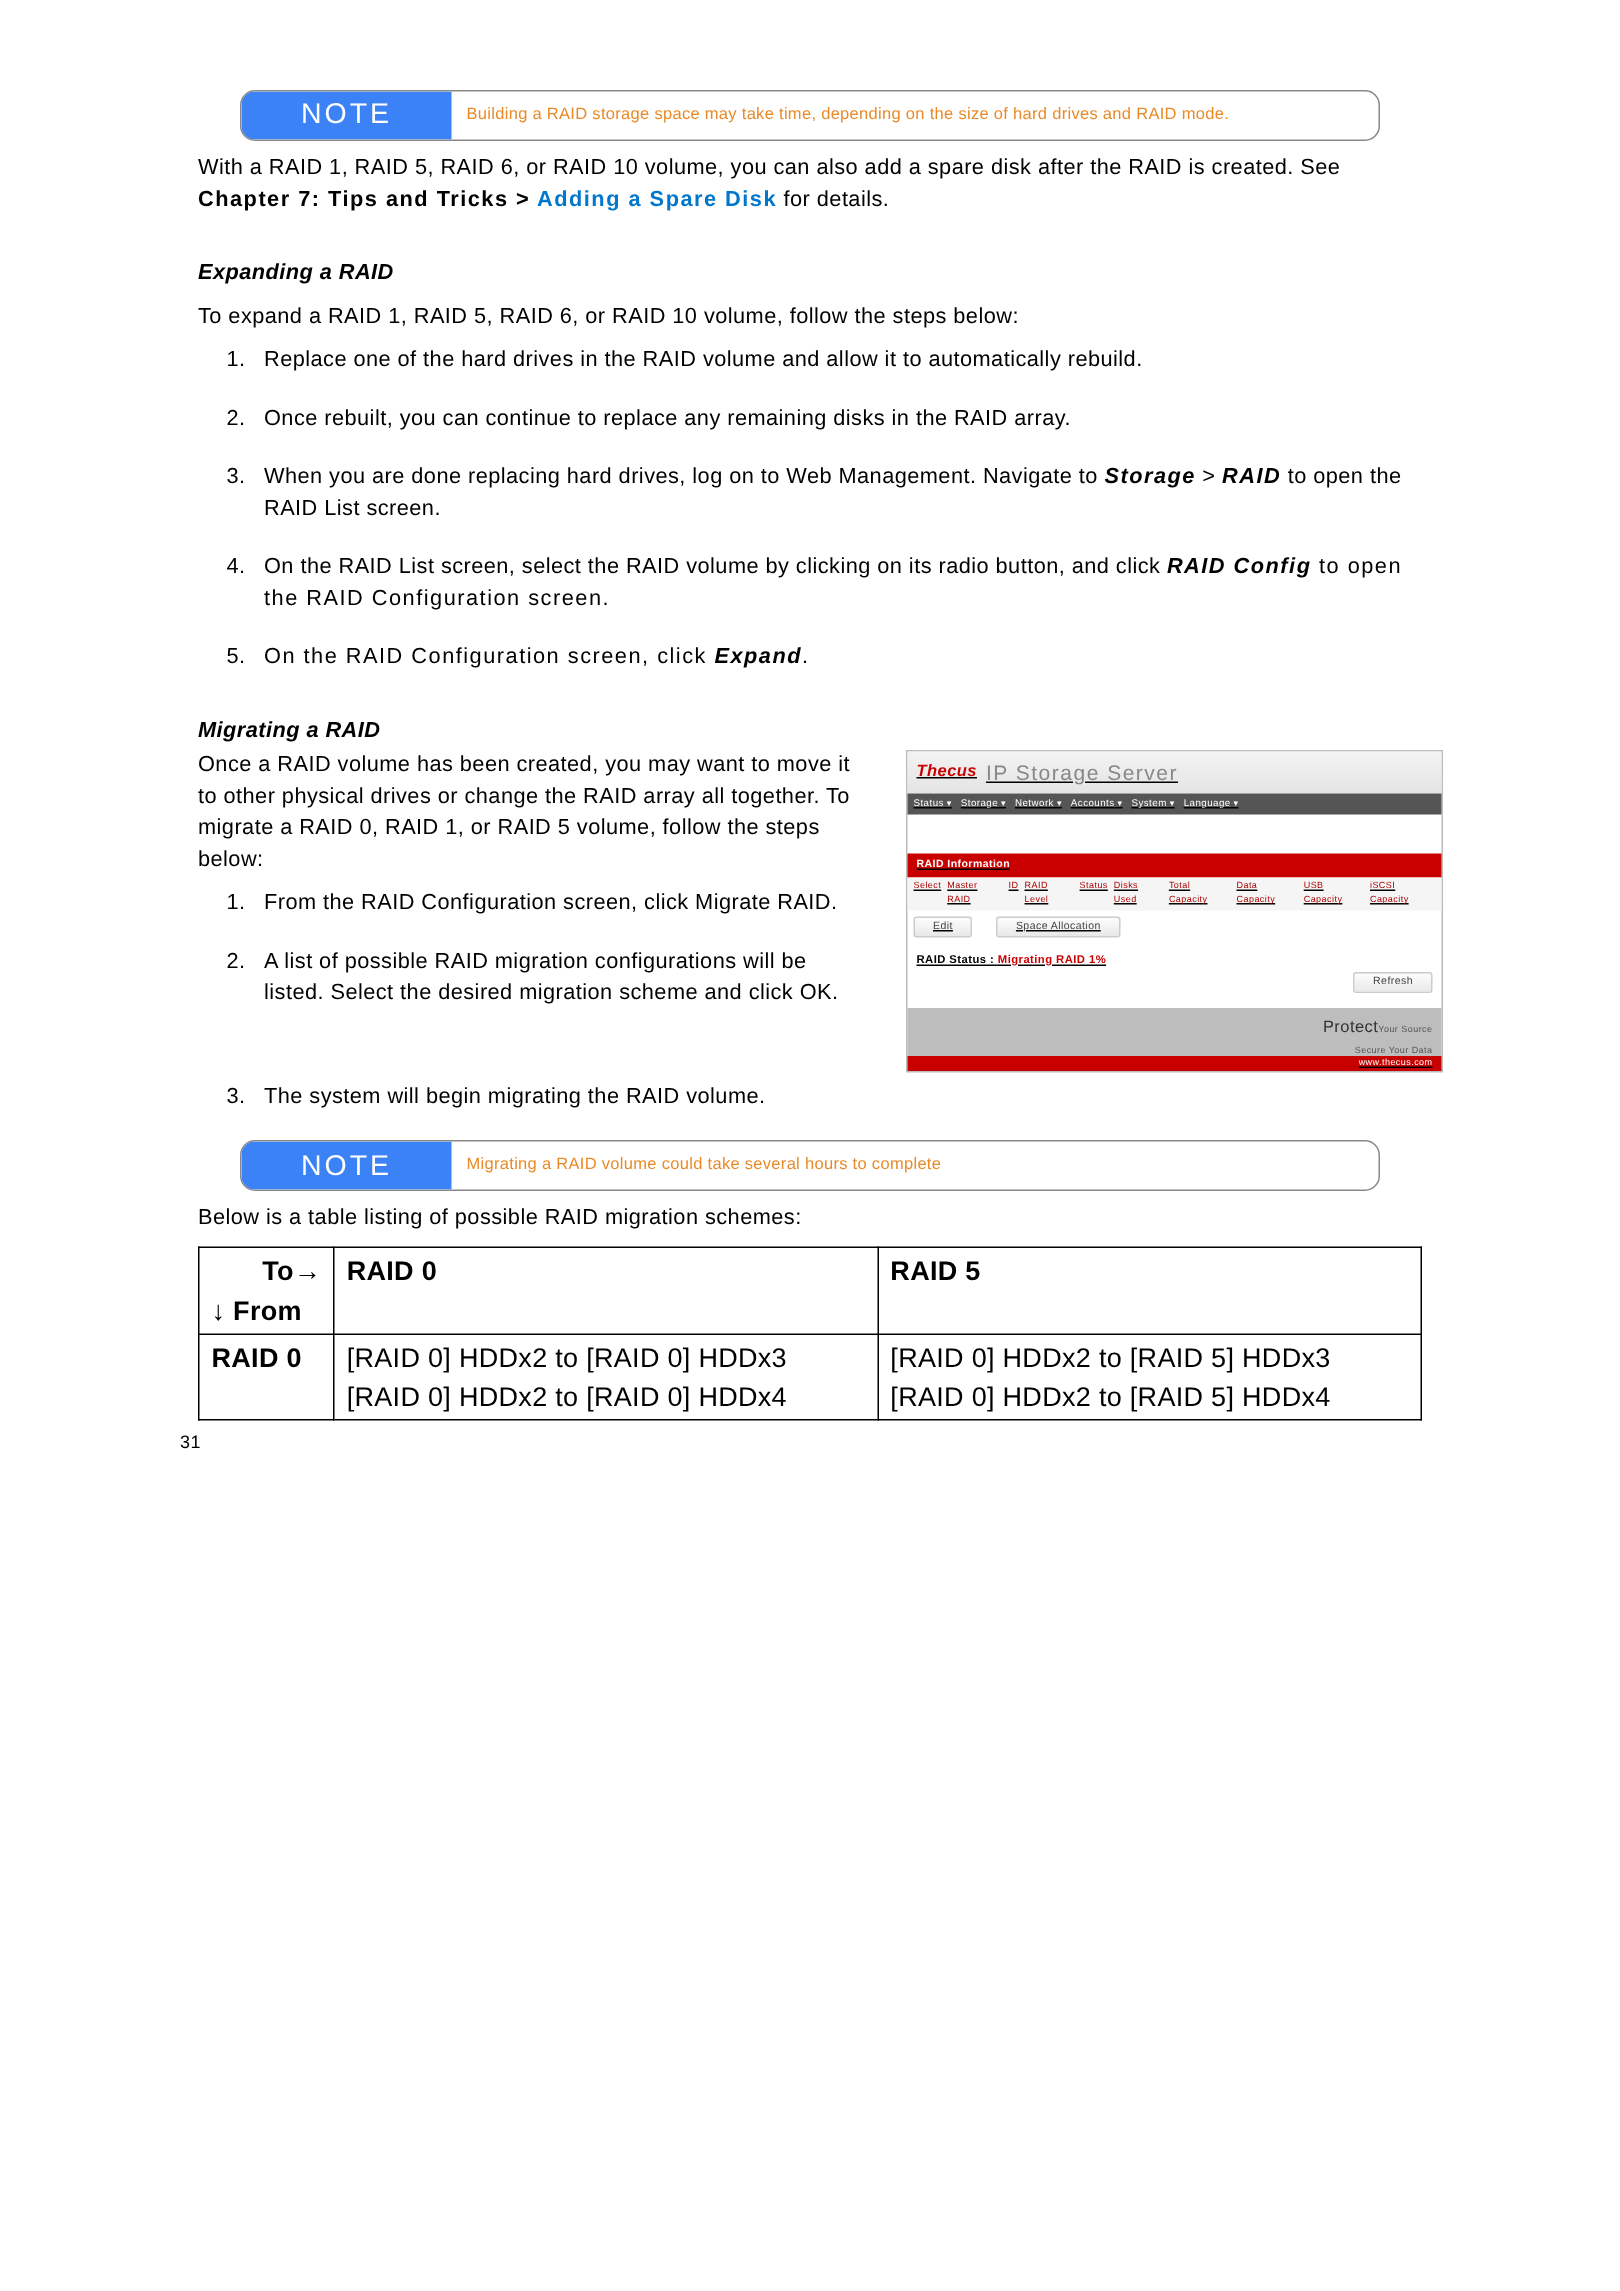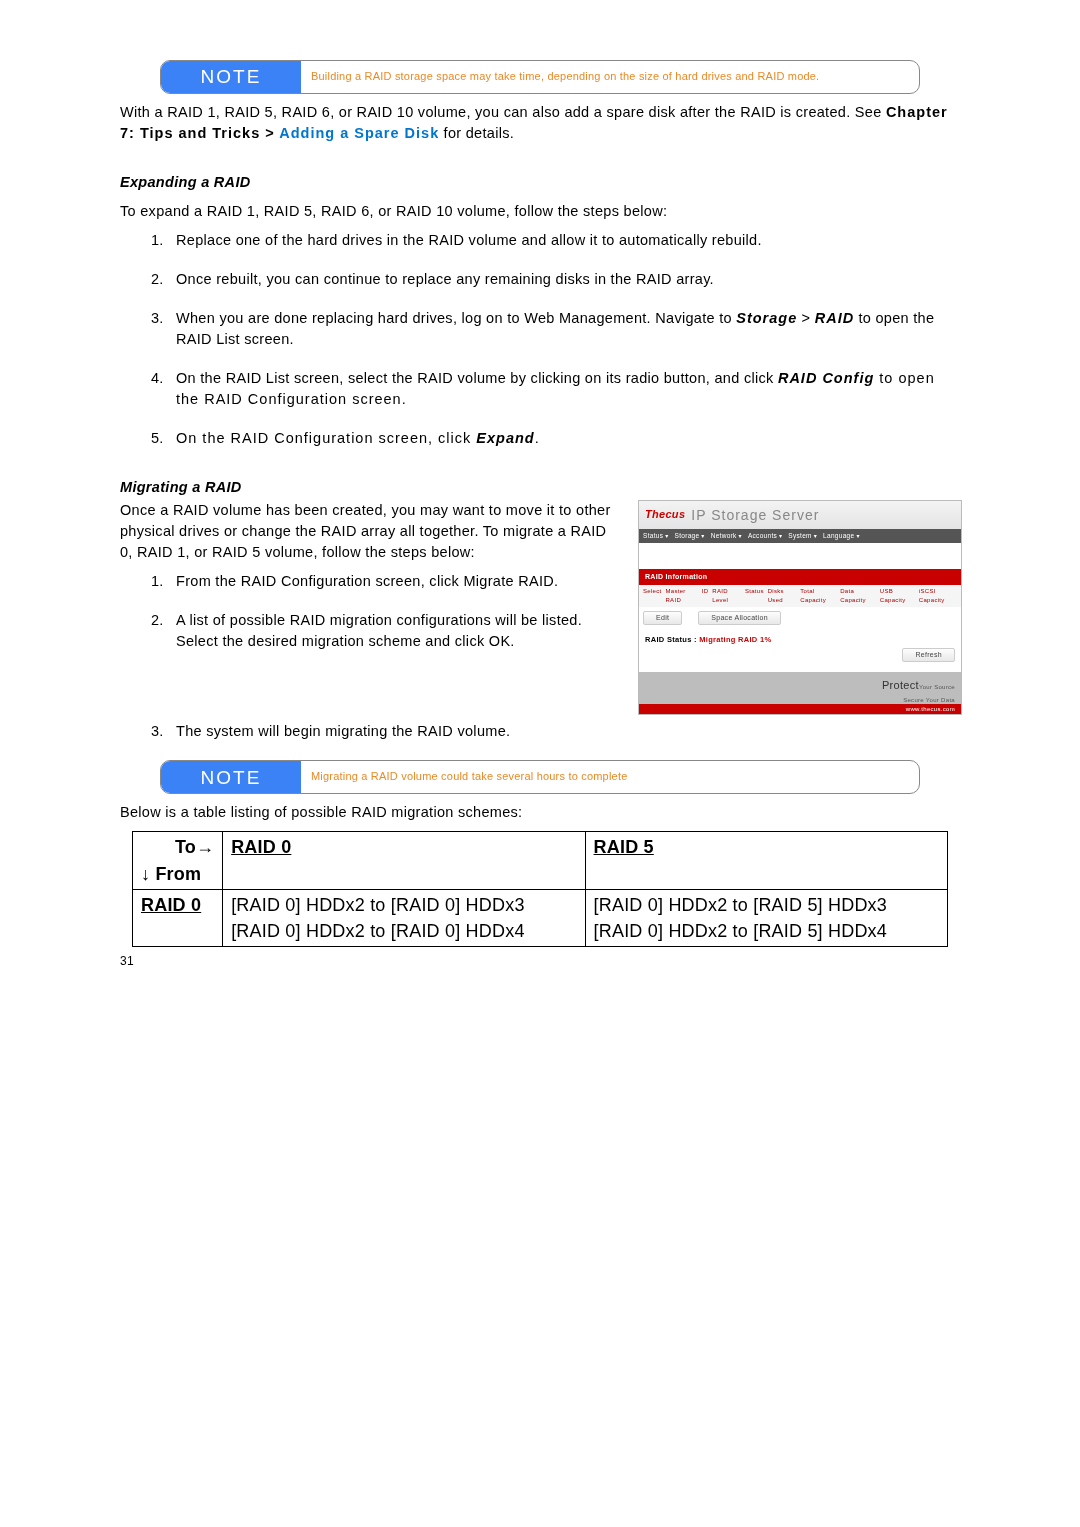--- a/index.html
+++ b/index.html
@@ -35,21 +35,21 @@
     font-weight: 400;
   }
   .note-label { background: #3b82f6; }
   .warn-label { background: #c80000; }
   .callout-body {
     padding: 8px 10px;
     font-size: 11px;
     color: #e98a27;
     letter-spacing: 0.2px;
   }
-  p { margin: 8px 0; }
+  p { margin: 8px 12px; }
   .heading {
     font-weight: bold;
     font-style: italic;
     margin-top: 28px;
     margin-bottom: 2px;
   }
   ol {
     margin: 6px 0 18px 0;
     padding-left: 48px;
   }
@@ -64,21 +64,22 @@
   }
   .tracked {
     letter-spacing: 1px;
   }
   .migration-layout {
     display: flex;
     gap: 24px;
   }
   .migration-text { flex: 1; }
   .migration-img {
-    width: 322px;
+    width: 356px;
+    text-decoration: underline;
   }
   
   .fake-ss {
     border: 1px solid #bbb;
     width: 100%;
     font-size: 7px;
     color: #333;
     background: #fff;
   }
   .ss-header {
@@ -175,21 +176,21 @@
     width: calc(100% - 24px);
     font-size: 18px;
     letter-spacing: 0.2px;
   }
   table.mig td, table.mig th {
     border: 1px solid #000;
     padding: 2px 8px;
     vertical-align: top;
     text-align: left;
   }
-  table.mig th { font-weight: bold; text-decoration: underline; }
+  table.mig th { font-weight: bold; }
   .corner-cell { font-weight: bold; }
   .pagenum {
     text-align:left;
     font-size:12px;
     margin-top:6px;
   }
   .ital { font-style: italic; }
 </style>
 </head>
 <body>

